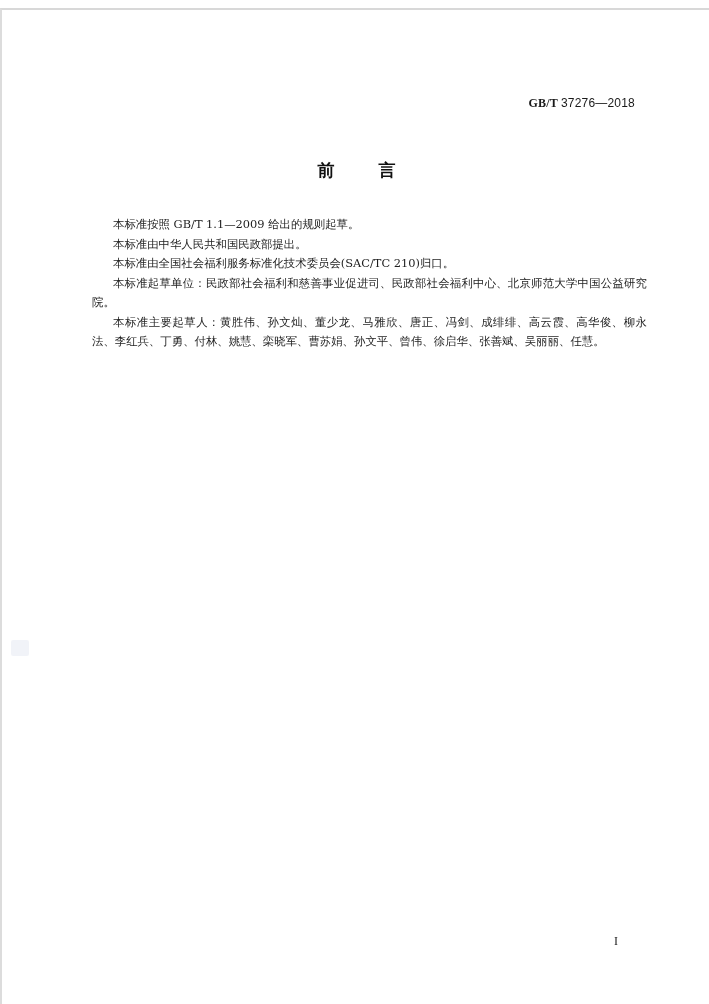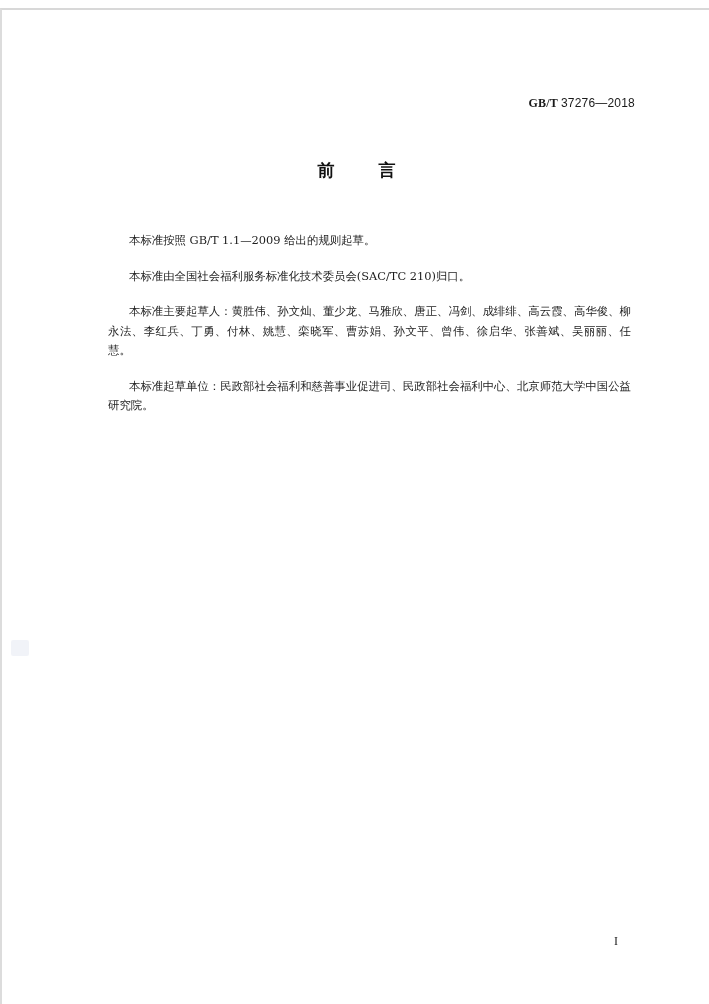--- a/index.html
+++ b/index.html
@@ -60,21 +60,21 @@
     position: absolute;
     top: 205px;
     left: 90px;
     width: 555px;
     font-family: "DejaVu Serif", "Liberation Serif", serif;
     font-size: 11.4px;
     line-height: 19.5px;
     color: #1e1e1e;
   }
   .body-text p {
-    margin: 16px;
+    margin: 0;
     text-indent: 21px;
     text-align: justify;
     text-align-last: left;
     word-break: break-all;
   }
   .side-mark {
     position: absolute;
     left: 9px;
     top: 630px;
     width: 18px;
@@ -101,22 +101,23 @@
     <span>GB/T</span>
     <span class="num">37276—2018</span>
   </div>
 
   <div class="title">
     <span>前</span><span class="gap"></span><span>言</span>
   </div>
 
   <div class="body-text">
     <p>本标准按照 GB/T 1.1—2009 给出的规则起草。</p>
+    <p>本标准由中华人民共和国民政部提出。</p>
     <p>本标准由全国社会福利服务标准化技术委员会(SAC/TC 210)归口。</p>
+    <p>本标准起草单位：民政部社会福利和慈善事业促进司、民政部社会福利中心、北京师范大学中国公益研究院。</p>
     <p>本标准主要起草人：黄胜伟、孙文灿、董少龙、马雅欣、唐正、冯剑、成绯绯、高云霞、高华俊、柳永法、李红兵、丁勇、付林、姚慧、栾晓军、曹苏娟、孙文平、曾伟、徐启华、张善斌、吴丽丽、任慧。</p>
-    <p>本标准起草单位：民政部社会福利和慈善事业促进司、民政部社会福利中心、北京师范大学中国公益研究院。</p>
   </div>
 
   <div class="side-mark"></div>
 
   <div class="page-number">I</div>
 
 </div>
 
 </body></html>

